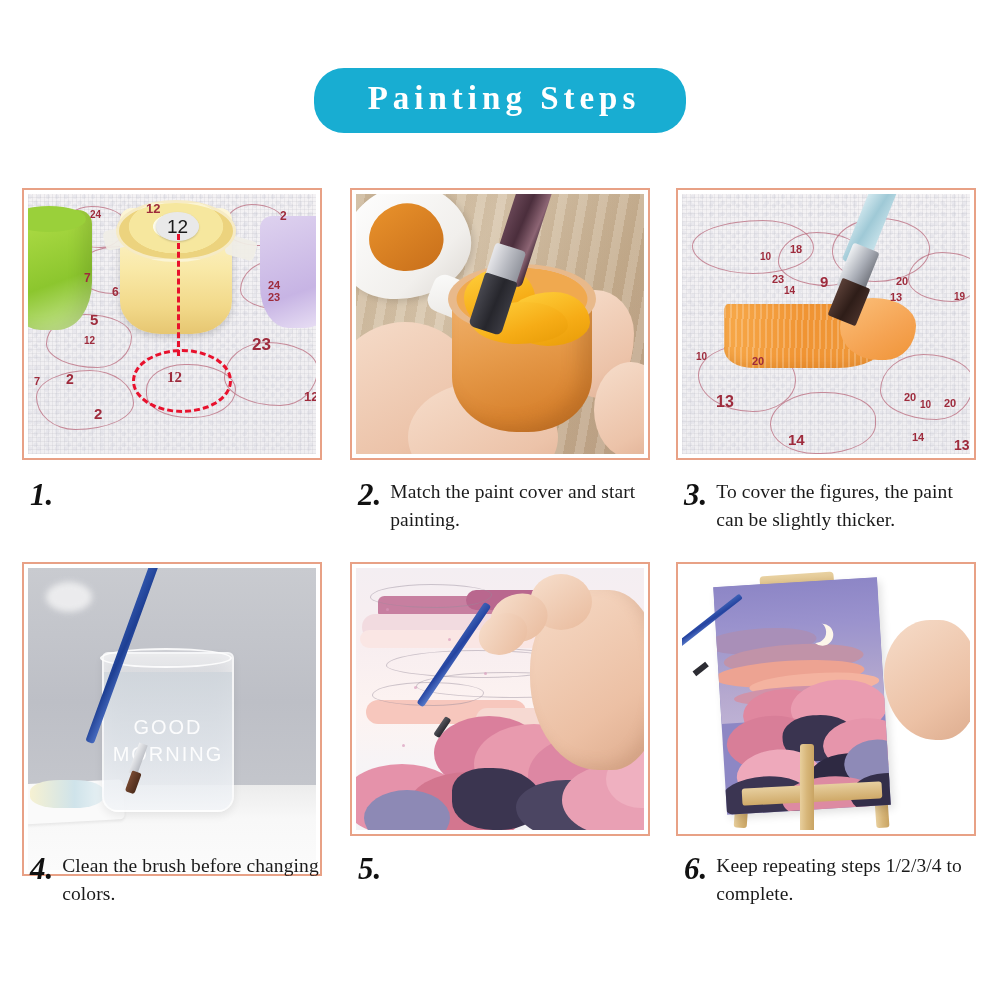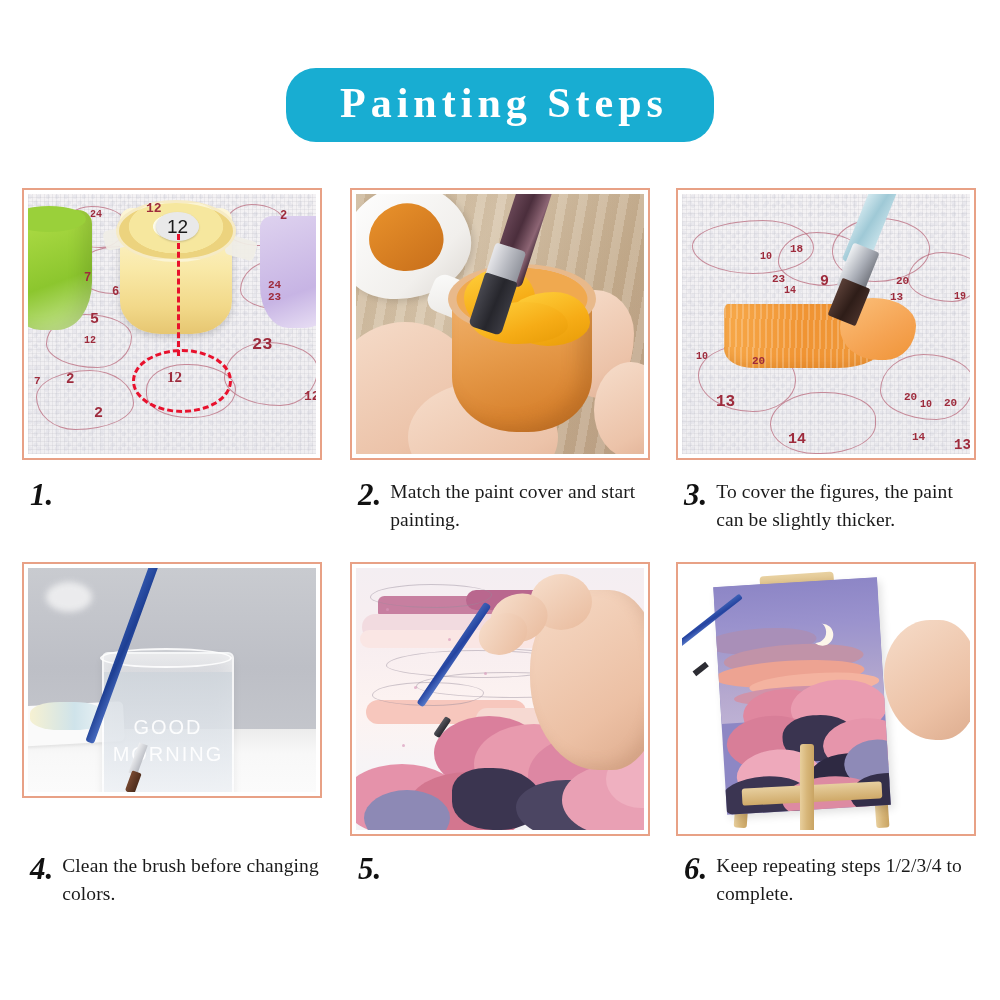--- a/index.html
+++ b/index.html
@@ -18,21 +18,21 @@
   .title-pill{
     display:inline-block;
     background:#18ADD2;
     border-radius:30px;
     padding:14px 46px 18px 54px;
     line-height:1;
   }
   .title-text{
     color:#ffffff;
     font-family:"Liberation Serif", serif;
-    font-size:42px;
+    font-size:33px;
     font-weight:700;
     letter-spacing:5px;
     white-space:nowrap;
   }
 
   
   .grid{position:absolute;left:0;top:0;width:1000px;height:1000px;}
   .cell{position:absolute;}
   .frame{
     position:absolute;left:0;top:0;
@@ -87,21 +87,21 @@
   }
   .outline{
     position:absolute;
     border:1.3px solid #b9697c;
     border-radius:46% 54% 40% 60% / 55% 42% 58% 45%;
     opacity:.75;
   }
   .pnum{
     position:absolute;
     color:#9e2b3c;
-    font-family:Liberation Mono, monospace;
+    font-family:Liberation Sans, sans-serif;
     font-weight:700;
     line-height:1;
   }
   .pot{
     position:absolute;
     border-radius:10px 10px 46% 46%/10px 10px 30% 30%;
   }
   .pot-green{
     left:-22px;top:16px;width:86px;height:120px;
     background:linear-gradient(160deg,#b4e04a,#8cc62e 60%,#cfe9a0);
@@ -530,21 +530,21 @@
           <span class="pnum" style="left:272px;top:244px;font-size:14px;">13</span>
         </div>
       </div>
     </div>
     <div class="caption" style="left:684px;top:478px;width:300px;">
       <span class="step-num">3.</span>
       <span class="step-text">To cover the figures, the paint can be slightly thicker.</span>
     </div>
 
     <div class="cell" style="left:22px;top:562px;width:300px;height:274px;">
-      <div class="frame" style="width:300px;height:236px;">
+      <div class="frame" style="width:300px;height:314px;">
         <div class="photo">
           <div class="grey-wall"></div>
           <div class="white-table"></div>
           <div class="blur-obj"></div>
           <div class="tray"></div>
           <div class="tray-items"></div>
 
           <div class="glass">
             <div class="water"></div>
             <div class="glass-text">

